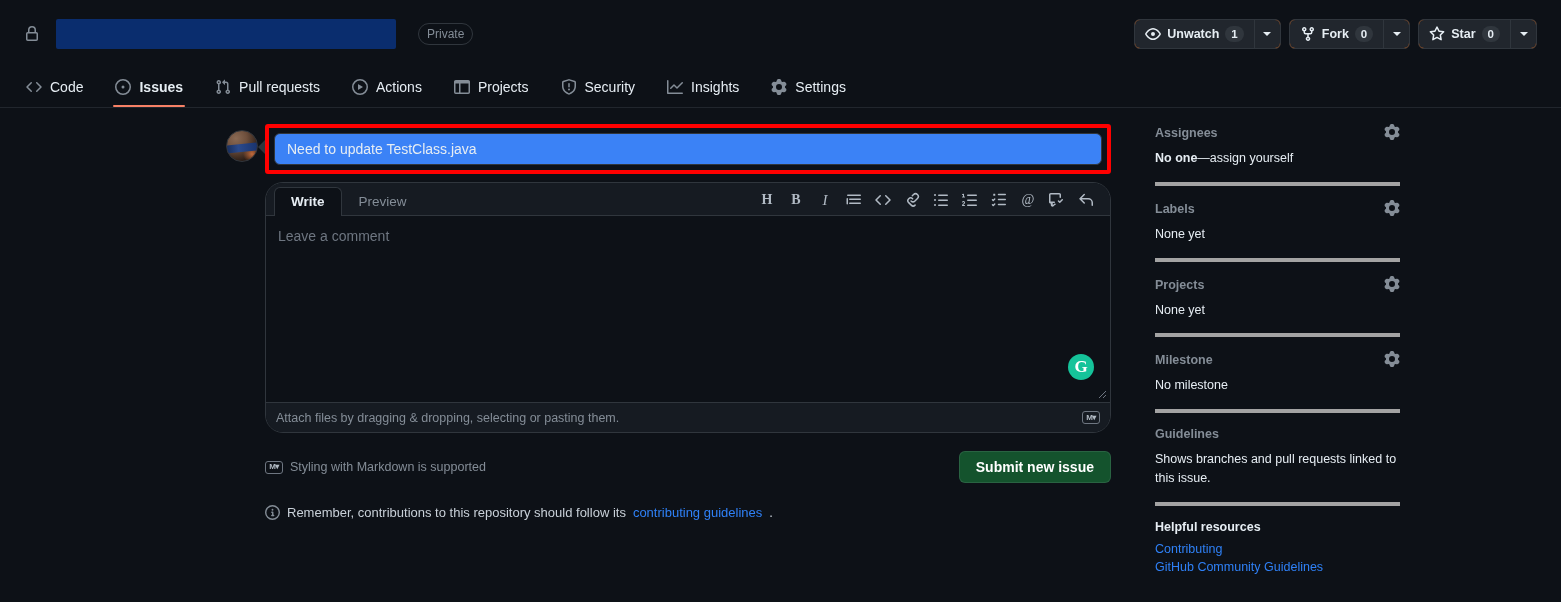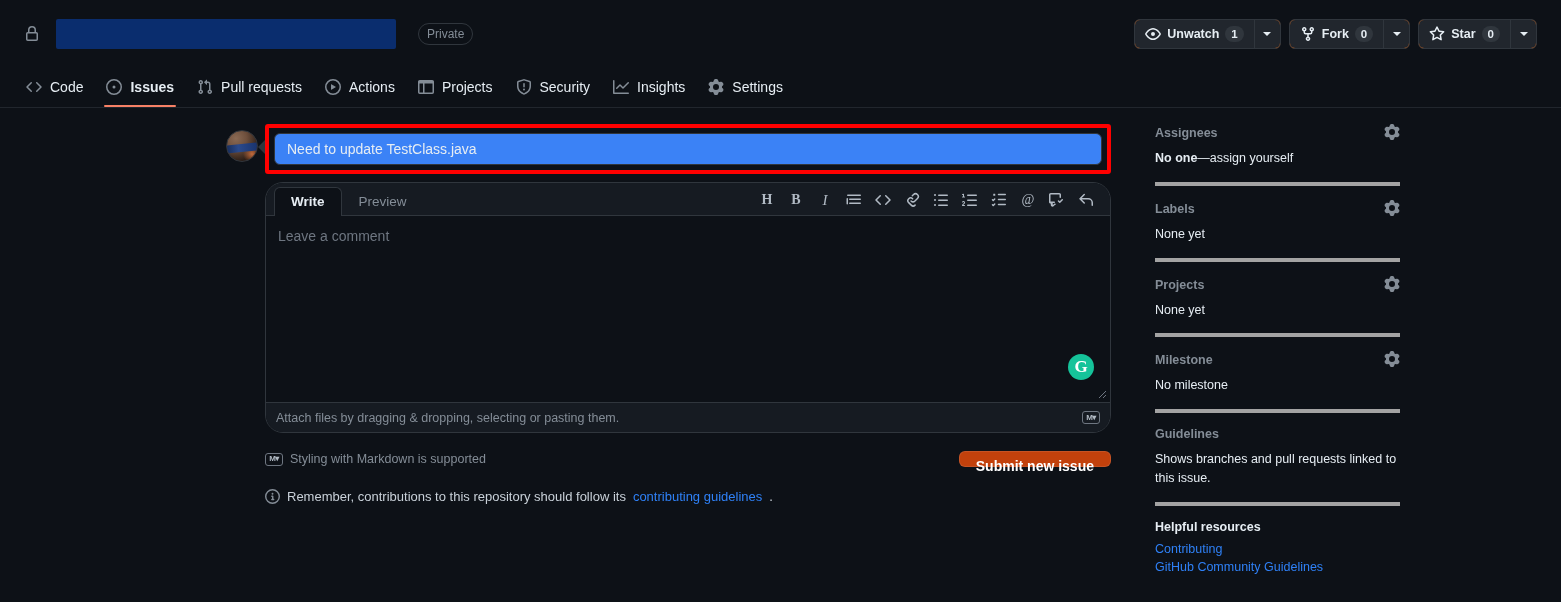--- a/index.html
+++ b/index.html
@@ -93,21 +93,21 @@
     border-top: 4px solid #e6edf3;
   }
 
   
   .repo-nav {
     position: relative;
     height: 40px;
     padding: 0 16px;
     display: flex;
     align-items: flex-end;
-    gap: 3px;
+    gap: 12px;
     border-bottom: 1px solid #21262d;
   }
   .nav-item {
     display: flex; align-items: center; gap: 8px;
     padding: 6px 10px 12px 10px;
     font-size: 14px;
     color: #e6edf3;
     position: relative;
     cursor: pointer;
   }
@@ -307,29 +307,29 @@
     display: flex;
     align-items: center;
     justify-content: space-between;
   }
   .markdown-note {
     display: flex; align-items: center; gap: 7px;
     font-size: 12.5px;
     color: #848d97;
   }
   .btn-submit {
-    background: #c2410c;
+    background: #14532d;
     border: 1px solid rgba(240,246,252,0.1);
     border-radius: 6px;
     color: #ffffff;
     font-size: 14px;
     font-weight: 600;
     font-family: "Liberation Sans", sans-serif;
     padding: 6px 16px;
-    height: 16px;
+    height: 32px;
     cursor: pointer;
   }
   .contrib-note {
     margin-left: 39px;
     margin-top: 22px;
     display: flex; align-items: flex-end; gap: 7px;
     font-size: 13px;
     color: #c9d1d9;
   }
   .contrib-note a { color: #2f81f7; }

